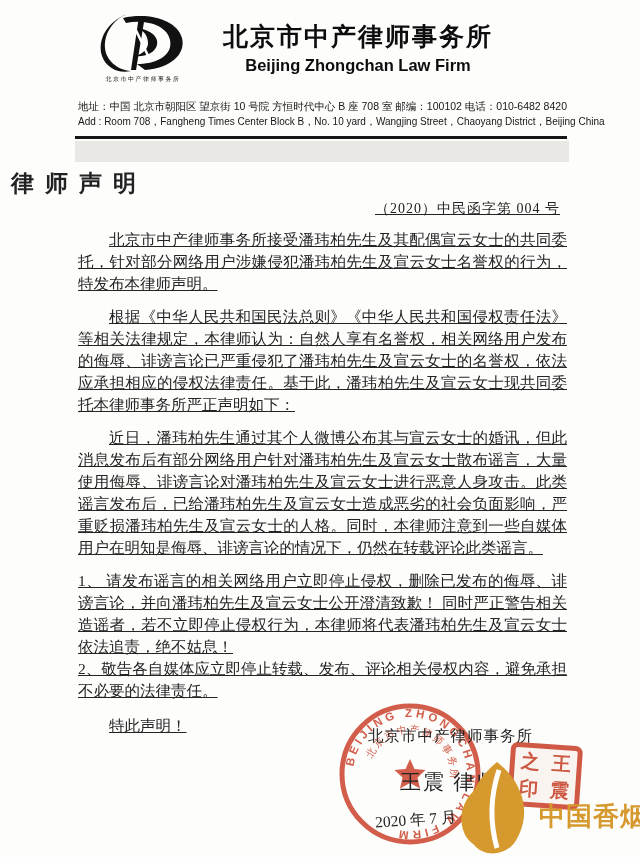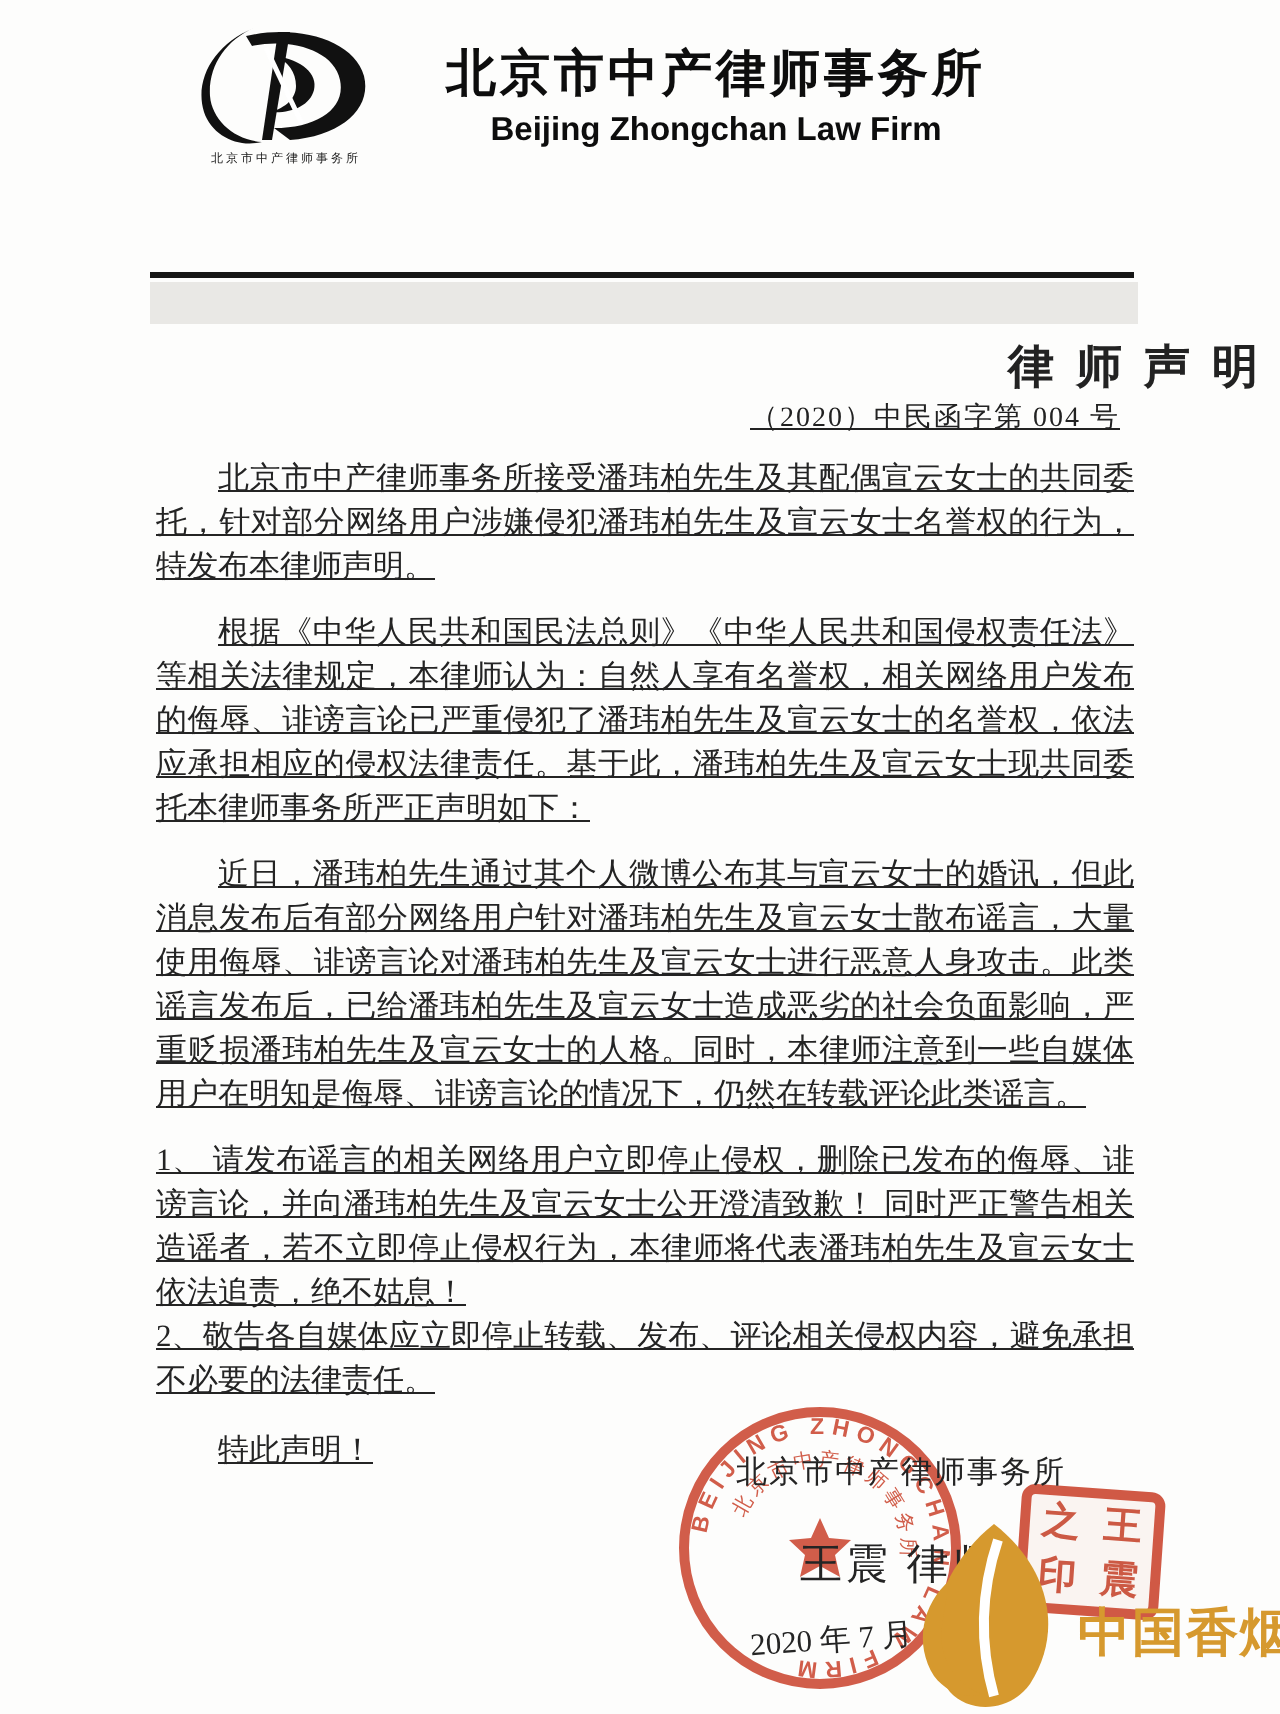--- a/index.html
+++ b/index.html
@@ -21,21 +21,21 @@
     font-family:"Liberation Sans","DejaVu Sans",sans-serif; }
   .firm-cn { font-size:25px; font-weight:700; letter-spacing:2px; color:#0d0d0d; white-space:nowrap; }
   .firm-en { font-size:16.5px; font-weight:700; color:#0d0d0d; margin-top:3px; white-space:nowrap; }
   .address { position:absolute; left:78px; top:99px; width:505px;
     font-family:"Liberation Sans","DejaVu Sans",sans-serif; color:#161616; }
   .addr-cn { font-size:10.5px; line-height:15px; white-space:nowrap; }
   .addr-en { font-size:10px;  line-height:15px; white-space:nowrap; }
   .rule { position:absolute; left:75px; top:136px; width:492px; height:3px; background:#161616; }
   .band { position:absolute; left:75px; top:141px; width:494px; height:21px; background:#e9e8e5; }
   
-  .doc-title { position:absolute; left:0; top:168px; width:640px; text-align:right;
+  .doc-title { position:absolute; left:0; top:168px; width:640px; text-align:left;
     font-size:23px; font-weight:600; letter-spacing:11px; color:#222; text-indent:11px; }
   .doc-ref { position:absolute; top:200px; right:80px; font-size:14px; color:#222; letter-spacing:1px;text-decoration:underline; }
   
   .body-text { position:absolute; left:78px; top:229px; width:489px;
     font-size:15.5px; line-height:22px; color:#242424; text-align:justify;text-decoration:underline; }
   .body-text p.para { text-indent:2em; margin-bottom:11px; }
   .body-text p.item { text-indent:0; margin-bottom:0; }
   .closing { text-indent:2em; margin-top:13px; }
   
   .sig-firm { position:absolute; left:368px; top:726px; font-size:15.5px; color:#242424; letter-spacing:1px; z-index:4; }
@@ -69,20 +69,24 @@
       <path d="M40 12 L58 50" stroke="#fff" stroke-width="2.5"></path>
     </svg>
     <div class="logo-caption">北京市中产律师事务所</div>
   </div>
 
   <div class="firm-names">
     <div class="firm-cn">北京市中产律师事务所</div>
     <div class="firm-en">Beijing Zhongchan Law Firm</div>
   </div>
 
+  <div class="address">
+    <div class="addr-cn">地址：中国 北京市朝阳区 望京街 10 号院 方恒时代中心 B 座 708 室  邮编：100102  电话：010-6482 8420</div>
+    <div class="addr-en">Add : Room 708，Fangheng Times Center Block B，No. 10 yard，Wangjing Street，Chaoyang District，Beijing China</div>
+  </div>
 
   <div class="rule"></div>
   <div class="band"></div>
 
   <div class="doc-title">律师声明</div>
   <div class="doc-ref">（2020）中民函字第 004 号</div>
 
   <div class="body-text">
     <p class="para">北京市中产律师事务所接受潘玮柏先生及其配偶宣云女士的共同委托，针对部分网络用户涉嫌侵犯潘玮柏先生及宣云女士名誉权的行为，特发布本律师声明。</p>
     <p class="para">根据《中华人民共和国民法总则》《中华人民共和国侵权责任法》等相关法律规定，本律师认为：自然人享有名誉权，相关网络用户发布的侮辱、诽谤言论已严重侵犯了潘玮柏先生及宣云女士的名誉权，依法应承担相应的侵权法律责任。基于此，潘玮柏先生及宣云女士现共同委托本律师事务所严正声明如下：</p>

